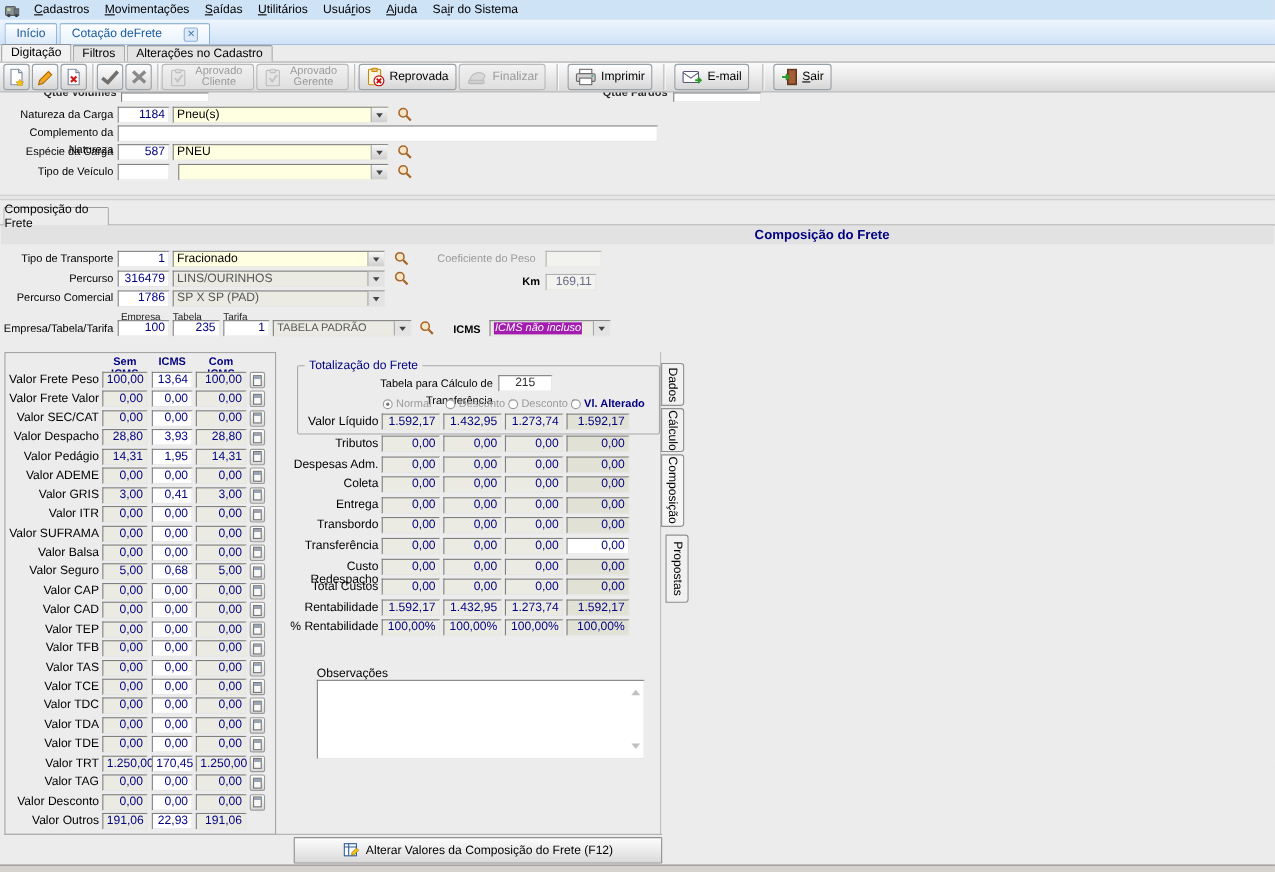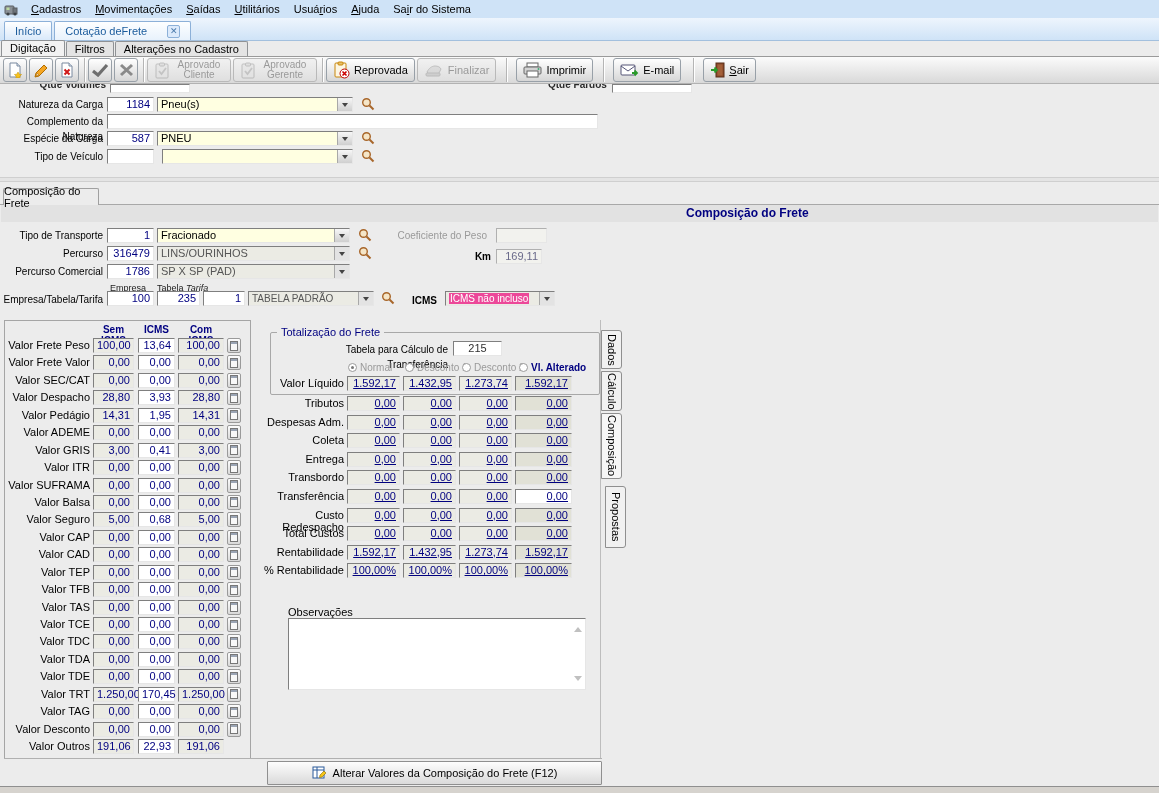--- a/index.html
+++ b/index.html
@@ -56,21 +56,21 @@
   .num { text-align:right; color:#000080; }
   .lab { position:absolute; text-align:right; font-size:10px; line-height:15px; color:#000; }
   .lab.dis { color:#9a9a9a; }
   .combo { display:flex; padding:0; }
   .combo .cval { flex:1; padding:0 3px; line-height:13px; white-space:nowrap; overflow:hidden; }
   .combo .cbtn { width:15px; border-left:1px solid #a8a8a8;
                  background:linear-gradient(#f7f7f7,#cfcfcf); display:flex; align-items:center; justify-content:center; }
   .tri { width:0; height:0; border:3px solid transparent; border-top:4px solid #444; margin-top:4px; }
   .combo.disabled .cbtn { background:#e3e3e3; }
   .combo.disabled .cval { color:#555; }
-  .hl { background:#ec4899; color:#fff; padding:0 1px; }
+  .hl { background:#a21caf; color:#fff; padding:0 1px;font-style:italic; }
 
   
   #sectab { position:absolute; left:3px; top:188px; width:96px; height:17px;
             background:#ececec; border:1px solid #a0a0a0; border-bottom:none;
             border-radius:2px 2px 0 0; display:flex; align-items:center; justify-content:center; z-index:2; }
   #secline { position:absolute; left:0; top:204px; width:1159px; height:1px; background:#a8a8a8; }
   #band { position:absolute; left:1px; top:205px; width:1157px; height:17px; background:#e2e2e2; }
   #bandtitle { position:absolute; left:686px; top:206px; font-size:12px; font-weight:bold; color:#000080; }
 
   
@@ -89,21 +89,21 @@
   .calcglyph { width:8px; height:10px; border:1px solid #777;
                background:linear-gradient(#9aa4b4 0 2.5px, #f8f8f8 2.5px); }
 
   
   #totals { position:absolute; left:252px; top:320px; width:350px; height:439px; }
   #groupbox { position:absolute; left:18px; top:12px; width:330px; height:63px;
               border:1px solid #a8a8a8; border-radius:2px; }
   #grouptitle { position:absolute; left:25px; top:6px; background:#ececec; padding:0 4px; color:#000080; }
   .srow { position:relative; height:18.6px; }
   .srow .rlabel { position:absolute; left:0; top:1px; width:92px; text-align:right; font-size:11px; }
-  .sv { height:15px;text-decoration:underline; }
+  .sv { height:15px; }
   .srow .v1, .v1p { left:95px;  width:53px; }
   .srow .v2, .v2p { left:151px; width:53px; }
   .srow .v3, .v3p { left:207px; width:53px; }
   .srow .v4, .v4p { left:263px; width:57px; }
   .editable { background:#ffffff !important; }
   #srows { position:absolute; left:0; top:76px; width:350px; }
   .radio { position:absolute; top:0; display:flex; align-items:center; gap:3px; }
   .rdot { width:9px; height:9px; border-radius:50%; border:1px solid #9a9a9a; background:#fff; position:relative; }
   .rdot.sel::after { content:""; position:absolute; left:2px; top:2px; width:3px; height:3px; border-radius:50%; background:#777; }
   .rlab { font-size:10px; color:#9a9a9a; }
@@ -385,21 +385,21 @@
   <div class="fld num" style="left:107px;top:36px;width:47px;">1786</div>
   <div class="fld gray combo disabled" style="left:157px;top:36px;width:193px;">
     <span class="cval">SP X SP (PAD)</span>
     <span class="cbtn">
         <span class="tri"></span>
       </span>
   </div>
 
   <div class="minilab" style="left:110px;top:55px;">Empresa</div>
   <div class="minilab" style="left:157px;top:55px;">Tabela</div>
-  <div class="minilab" style="left:186px;top:55px;font-style:italic;">Tarifa</div>
+  <div class="minilab" style="left:203px;top:55px;">Tarifa</div>
   <div class="lab" style="left:0;top:64px;width:103px;">Empresa/Tabela/Tarifa</div>
   <div class="fld num" style="left:107px;top:63px;width:47px;">100</div>
   <div class="fld num" style="left:157px;top:63px;width:43px;">235</div>
   <div class="fld num" style="left:203px;top:63px;width:42px;">1</div>
   <div class="fld gray combo disabled" style="left:248px;top:63px;width:126px;">
     <span class="cval" style="font-size:10px;">TABELA PADRÃO</span>
     <span class="cbtn">
         <span class="tri"></span>
       </span>
   </div>

